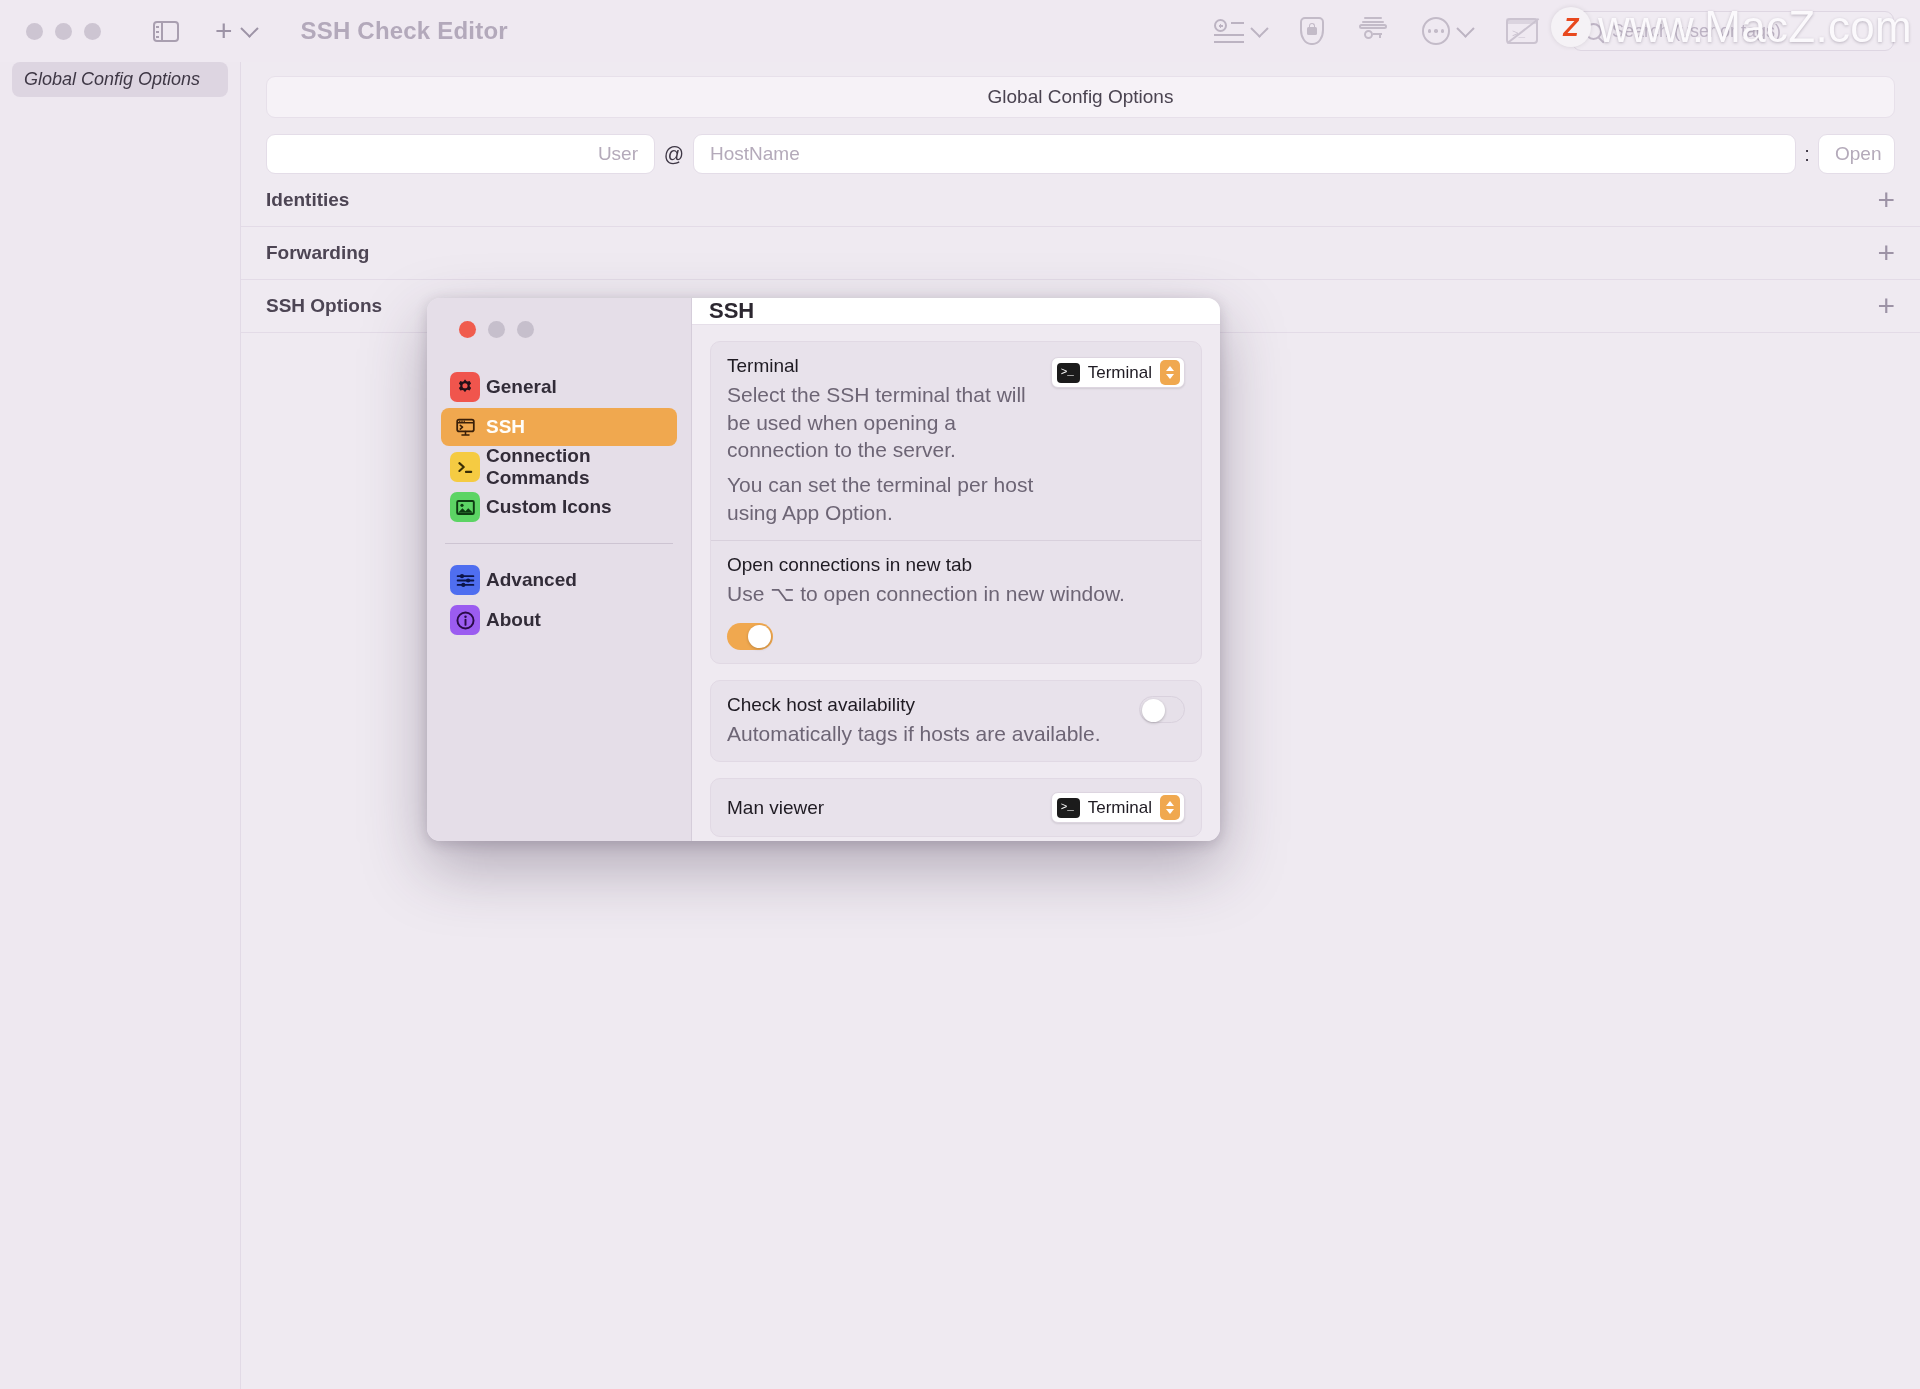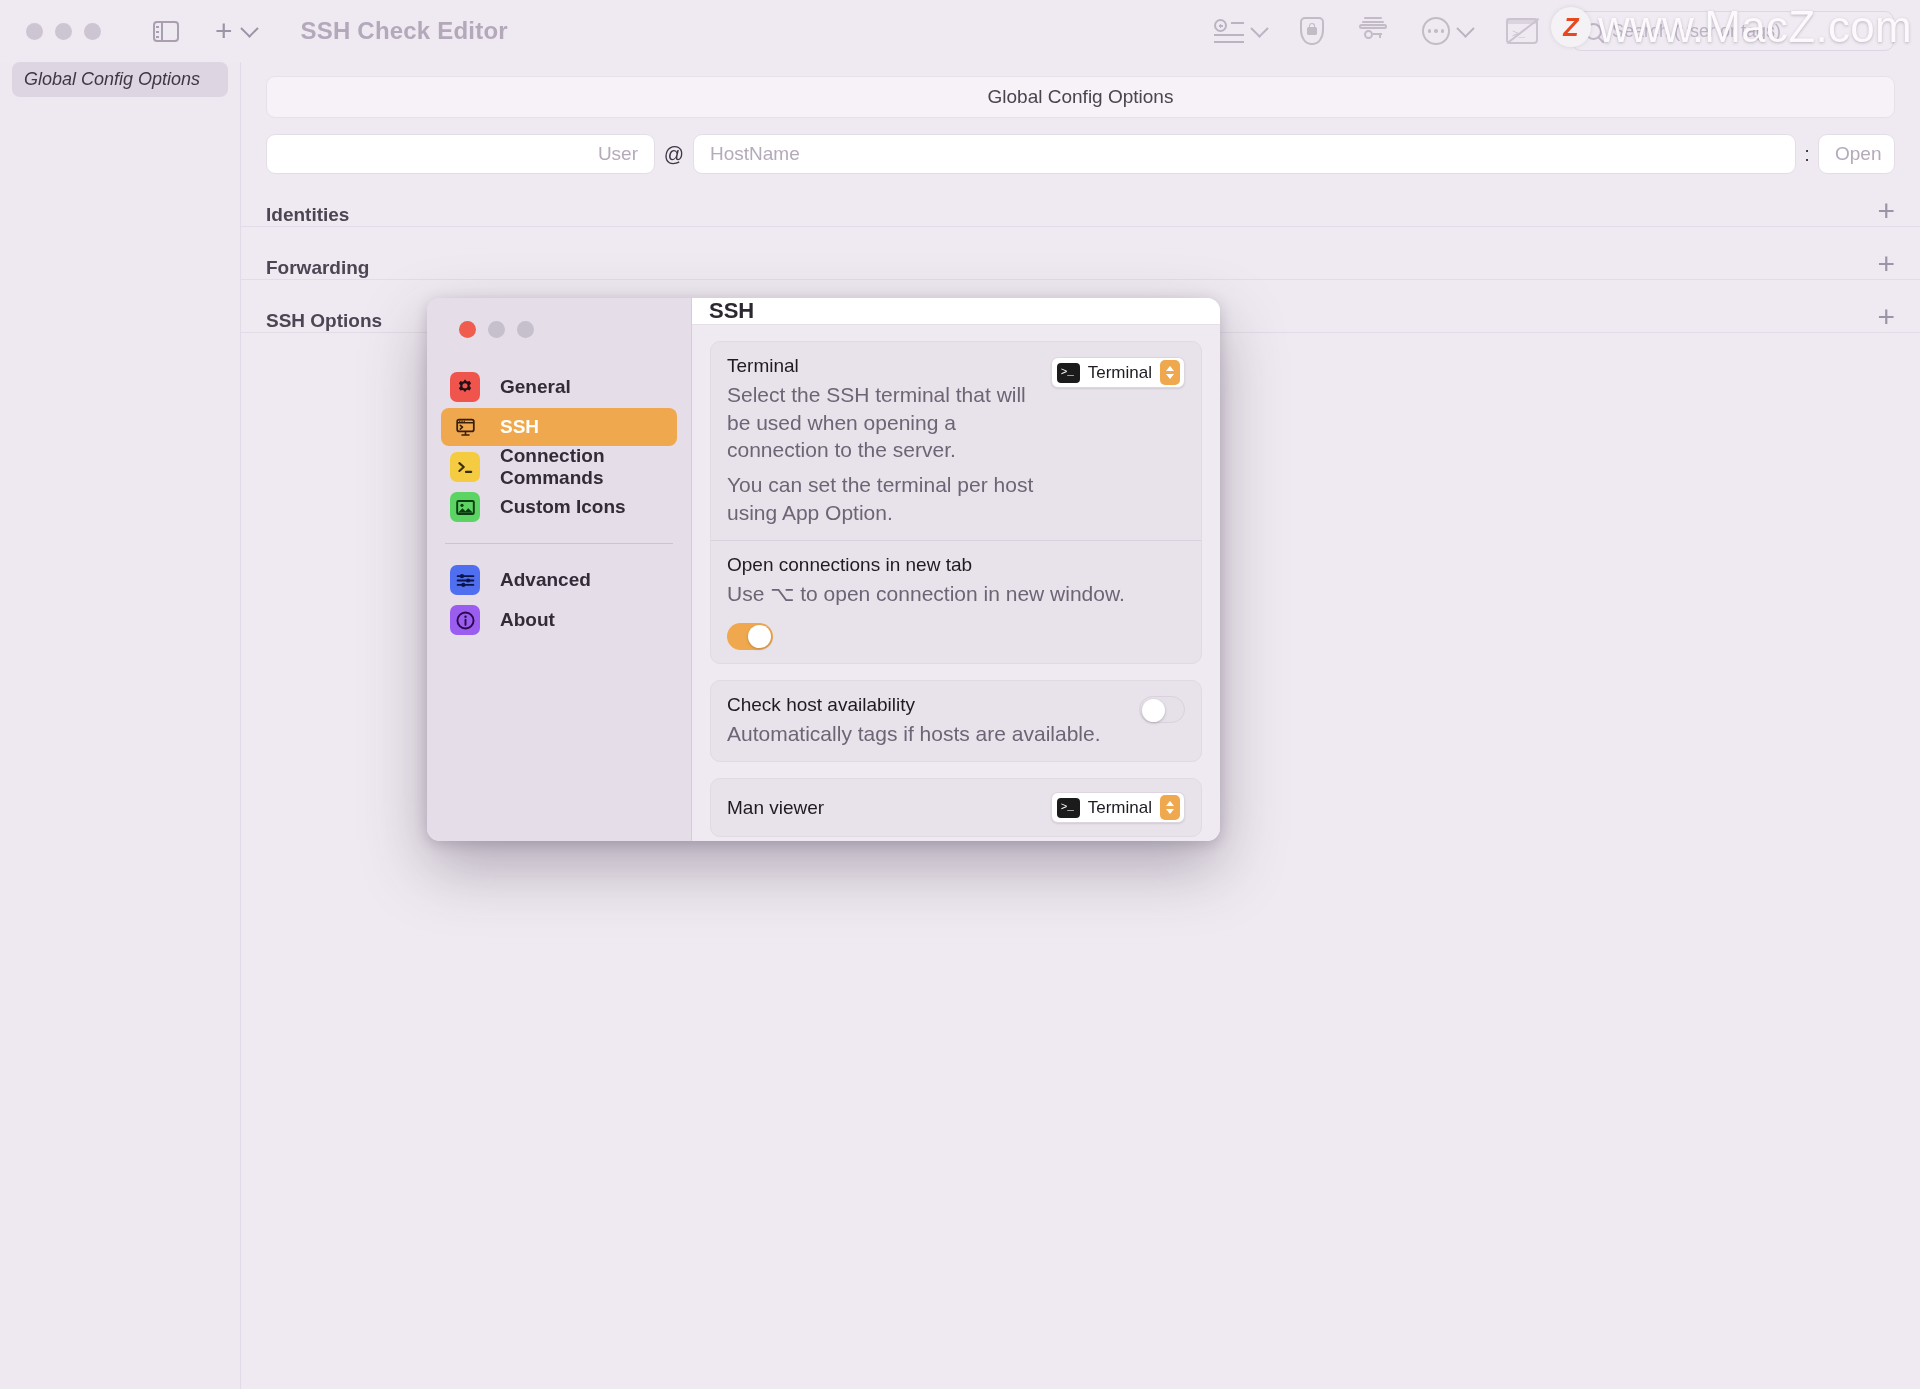--- a/index.html
+++ b/index.html
@@ -171,21 +171,21 @@
     display: flex; align-items: center; padding: 0 16px;
     font-size: 19px; color: #b4aaba;
   }
   .field.user { width: 389px; justify-content: flex-end; }
   .at { width: 38px; text-align: center; font-size: 20px; color: #3e3745; }
   .field.host { flex: 1; }
   .colon { width: 22px; text-align: center; font-size: 20px; color: #3e3745; }
   .field.port { width: 77px; }
 
   .sec-row {
-    height: 53px; display: flex; align-items: flex-end; justify-content: space-between;
+    height: 53px; display: flex; align-items: center; justify-content: space-between;
     border-bottom: 1px solid #e3dbe7;
     margin-left: -25px; margin-right: -25px; padding: 0 25px;
   }
   .sec-row:first-of-type { margin-top: 22px; }
   .sec-title { font-size: 19px; font-weight: 700; color: #4d4554; }
   .sec-plus { font-size: 30px; font-weight: 300; color: #9d93a6; line-height: 1; }
 
   
   .dialog {
     position: absolute; left: 427px; top: 298px;
@@ -200,21 +200,21 @@
     padding: 0 14px;
   }
   .dlg-traffic { display: flex; align-items: center; gap: 12px; padding: 23px 0 0 18px; }
   .dlg-traffic .d { width: 17px; height: 17px; border-radius: 50%; }
   .d-red { background: #f05c4d; }
   .d-grey { background: #c6bfcc; }
 
   .side-list { margin-top: 30px; }
   .side-item {
     height: 38px; border-radius: 8px;
-    display: flex; align-items: center; gap: 20px; padding-left: 9px;
+    display: flex; align-items: center; gap: 6px; padding-left: 9px;
     margin-bottom: 2px;
   }
   .side-item.active { background: #f0a84f; }
   .side-item .nm { font-size: 19px; font-weight: 700; color: #322c38; }
   .side-item.active .nm { color: #fffdf8; }
 
   .sicon { width: 30px; height: 30px; border-radius: 7px; flex: none; position: relative;
            display: flex; align-items: center; justify-content: center; }
   .sicon.red { background: #f0554d; }
   .sicon.orange { background: #f0a84f; }

